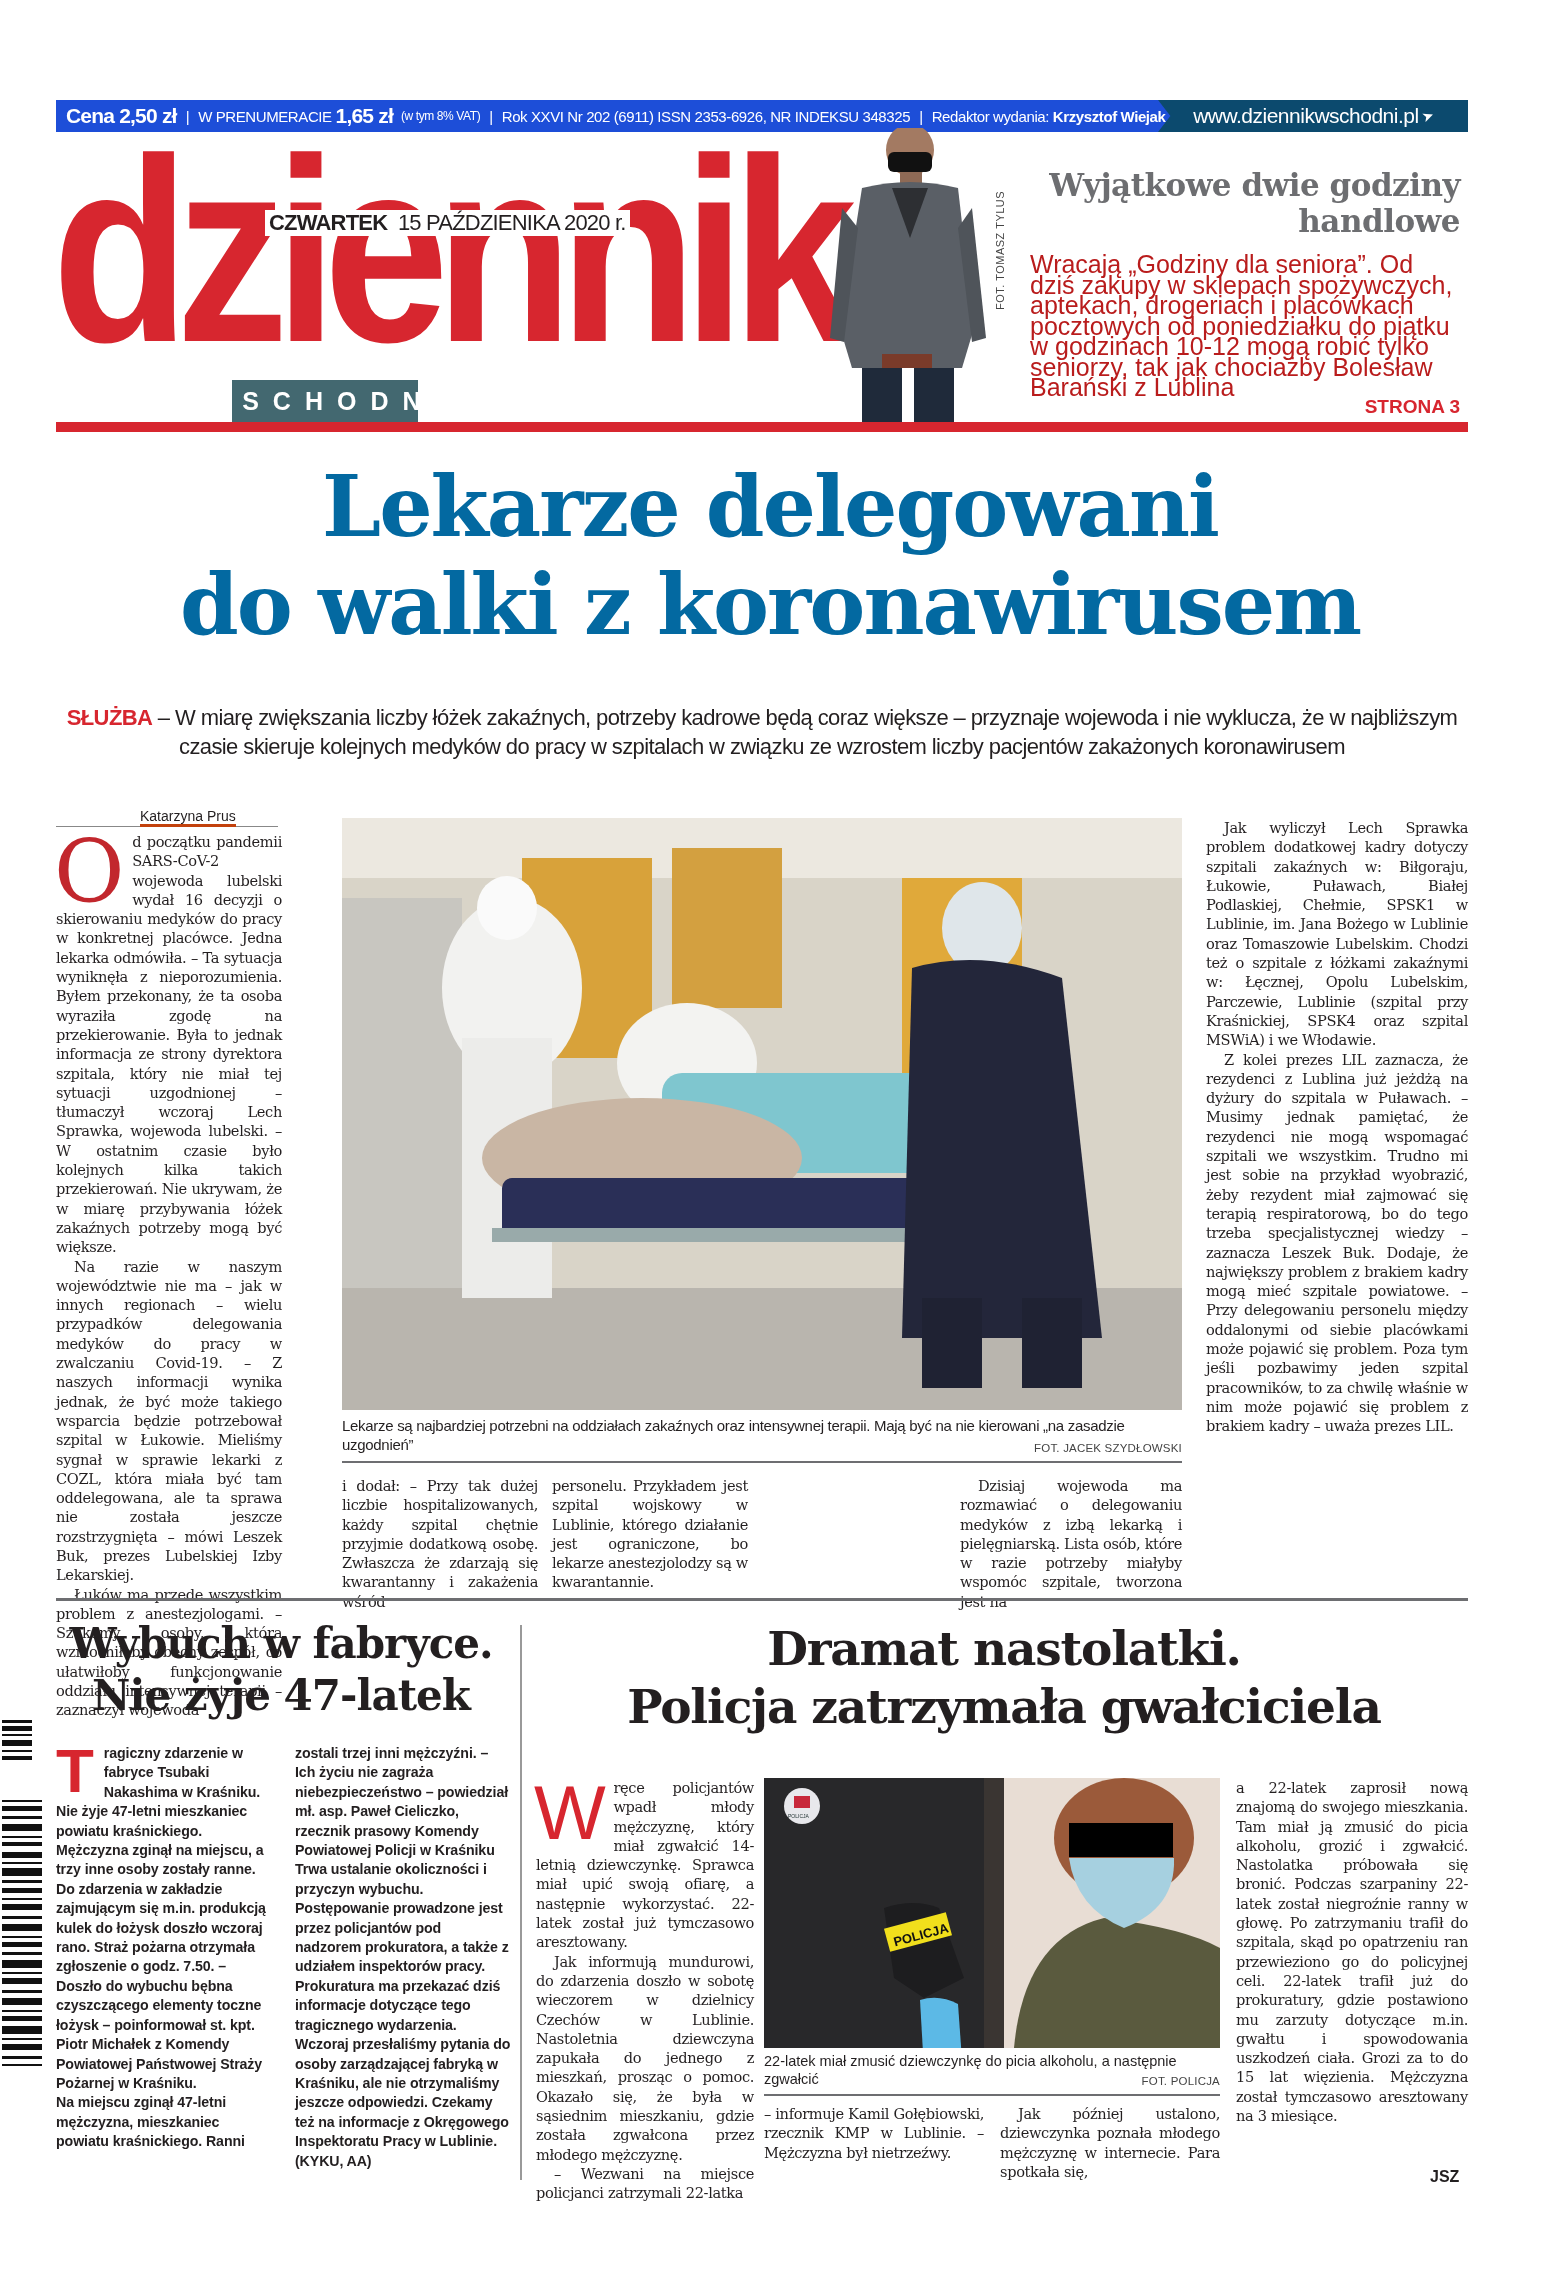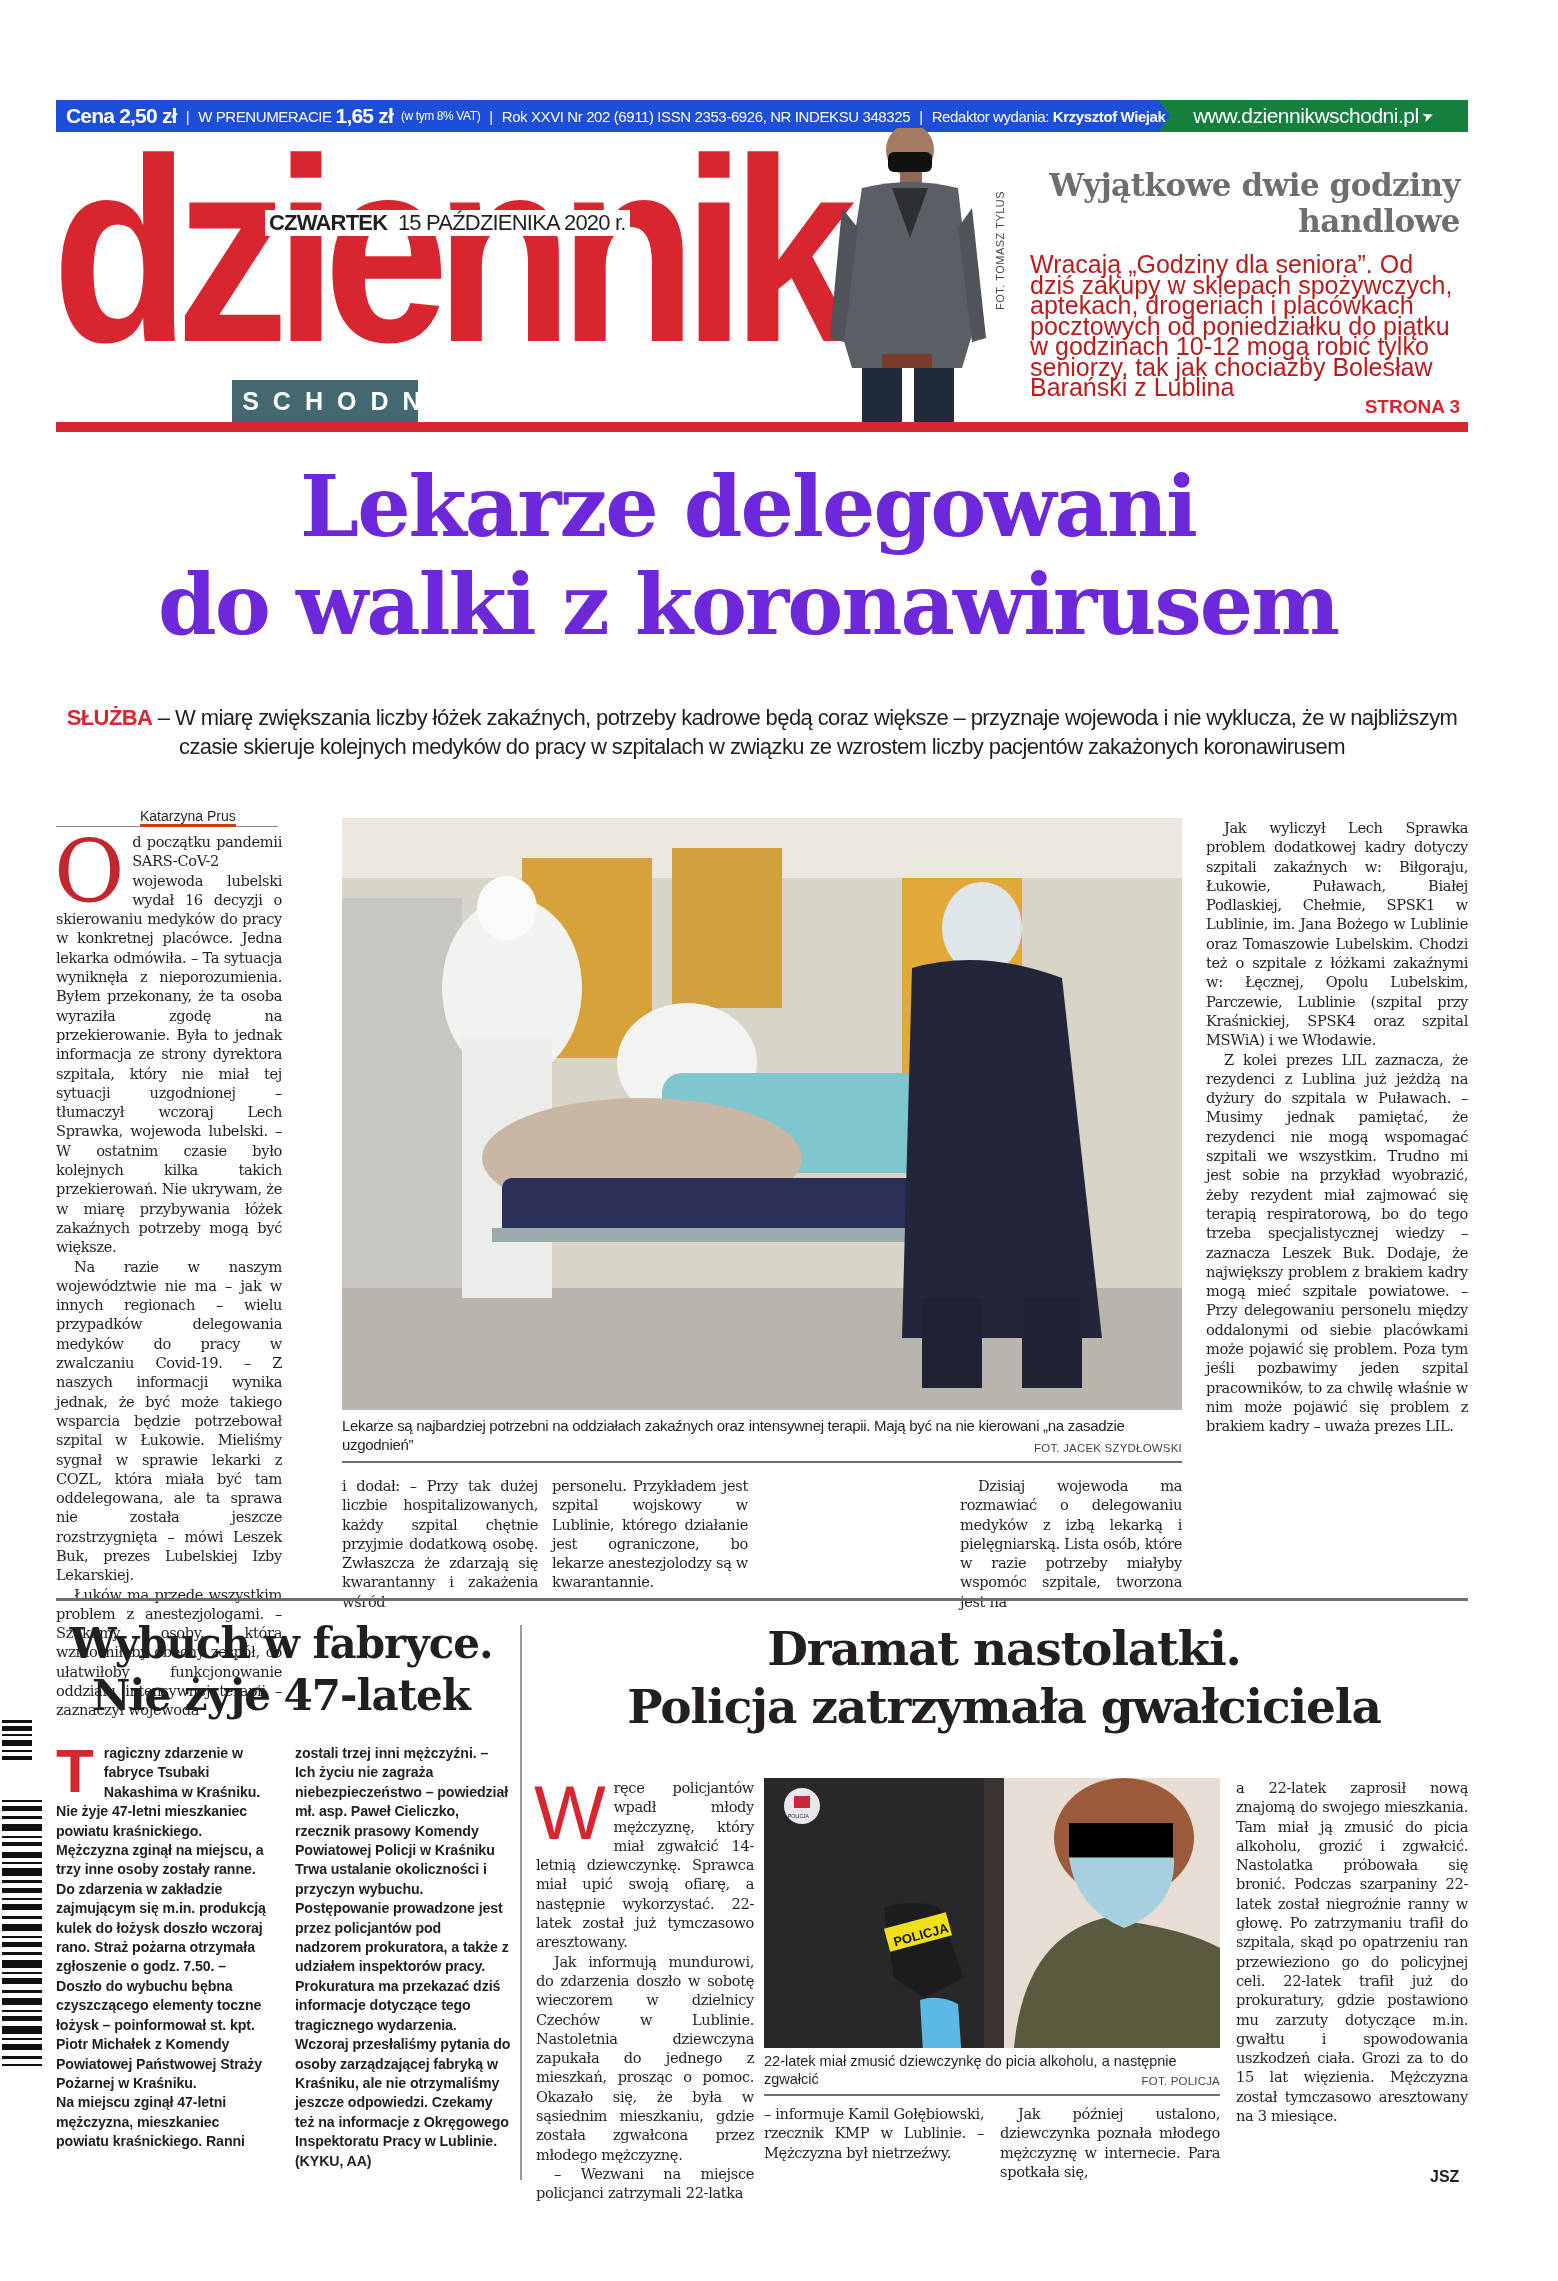--- a/index.html
+++ b/index.html
@@ -5,41 +5,41 @@
   * { box-sizing: border-box; margin: 0; padding: 0; }
   body { width: 1558px; height: 2281px; background: #fff; position: relative; overflow: hidden; font-family: "DejaVu Serif", serif; color: #231f20; }
   .abs { position: absolute; }
 
   
   .topbar { left: 56px; top: 100px; width: 1120px; height: 32px; background: #1d4ed8; color: #fff; font-family: "Liberation Sans", sans-serif; font-size: 15px; display: flex; align-items: center; padding-left: 10px; white-space: nowrap; letter-spacing: -0.4px; }
   .topbar .big { font-size: 21px; font-weight: bold; letter-spacing: -0.8px; }
   .topbar .sep { margin: 0 9px; }
   .topbar .small { font-size: 12px; margin-left: 8px; }
   .topbar b { font-weight: bold; }
-  .urlbox { left: 1158px; top: 100px: ; top: 100px; width: 310px; height: 32px; background: #15803d; color: #fff; font-family: "Liberation Sans", sans-serif; font-size: 21px; display: flex; align-items: center; justify-content: center; clip-path: polygon(4% 0, 100% 0, 100% 100%, 0 100%, 4% 50%, 0 0); letter-spacing: -0.5px; }
+  .urlbox { left: 1158px; top: 100px: ; top: 100px; width: 310px; height: 32px; background: #0c4a6e; color: #fff; font-family: "Liberation Sans", sans-serif; font-size: 21px; display: flex; align-items: center; justify-content: center; clip-path: polygon(4% 0, 100% 0, 100% 100%, 0 100%, 4% 50%, 0 0); letter-spacing: -0.5px; }
   .urlbox .cursor { font-size: 14px; margin-left: 3px; transform: rotate(-20deg); display: inline-block; }
 
   
   .logo { left: 52px; top: 148px; width: 770px; height: 270px; }
   .logo-text { position: absolute; left: 0; top: -28px; font-family: "Liberation Sans", sans-serif; font-weight: bold; font-size: 262px; color: #d7262f; letter-spacing: -16px; line-height: 1; transform: scaleX(0.86); transform-origin: left top; }
   .wschodni { left: 232px; top: 380px; width: 186px; height: 42px; background: #436870; color: #fff; font-family: "Liberation Sans", sans-serif; font-weight: bold; font-size: 25px; letter-spacing: 14px; display: flex; align-items: center; justify-content: center; padding-left: 10px; }
   .dateline { left: 265px; top: 210px; font-family: "Liberation Sans", sans-serif; font-size: 22px; color: #231f20; letter-spacing: -0.8px; white-space: nowrap; background: #fff; padding: 0 4px; }
   .dateline b { font-weight: bold; }
   .redrule { left: 56px; top: 422px; width: 1412px; height: 10px; background: #d7262f; }
 
   
   .teaser-photo { left: 822px; top: 128px; width: 170px; height: 296px; }
   .photo-credit-v { left: 994px; top: 310px; font-family: "Liberation Sans", sans-serif; font-size: 11px; color: #444; transform: rotate(-90deg); transform-origin: left top; white-space: nowrap; letter-spacing: 0.5px; }
 
   .teaser-title { left: 1030px; top: 168px; width: 430px; text-align: right; font-family: "DejaVu Serif", serif; font-weight: bold; font-size: 31px; color: #6d6e71; line-height: 1.16; letter-spacing: -0.5px; }
   .teaser-body { left: 1030px; top: 254px; width: 430px; text-align: left; font-family: "Liberation Sans", sans-serif; font-size: 25px; line-height: 20.5px; color: #b91c1c; }
   .teaser-page { left: 1280px; top: 396px; width: 180px; text-align: right; font-family: "Liberation Sans", sans-serif; font-size: 19px; font-weight: bold; color: #d7262f; }
 
   
-  .headline { left: 42px; top: 458px; width: 1412px; text-align: center; font-family: "DejaVu Serif", serif; font-weight: bold; font-size: 84px; line-height: 98px; letter-spacing: -2px; color: #6d28d9; }
+  .headline { left: 64px; top: 458px; width: 1412px; text-align: center; font-family: "DejaVu Serif", serif; font-weight: bold; font-size: 84px; line-height: 98px; letter-spacing: -2px; color: #0369a1; }
   .lead { left: 60px; top: 703px; width: 1404px; text-align: center; font-family: "Liberation Sans", sans-serif; font-size: 22px; line-height: 29px; color: #231f20; letter-spacing: -0.6px; }
   .lead .kick { color: #d7262f; font-weight: bold; }
 
   
   .col { position: absolute; font-family: "DejaVu Serif", serif; font-size: 14.6px; line-height: 19.3px; text-align: justify; hyphens: manual; color: #231f20; letter-spacing: -0.35px; }
   .col p { text-indent: 18px; }
   .col p.noindent { text-indent: 0; }
   .byline { left: 140px; top: 808px; font-family: "Liberation Sans", sans-serif; font-size: 14px; color: #231f20; border-bottom: 3px solid #c2410c; }
   .byline-rule { left: 56px; top: 826px; width: 222px; height: 1px; background: #888; }
   .dropcap-O { float: left; font-family: "DejaVu Serif", serif; font-size: 86px; line-height: 70px; color: #c2272d; margin: 4px 8px 0 -2px; }

